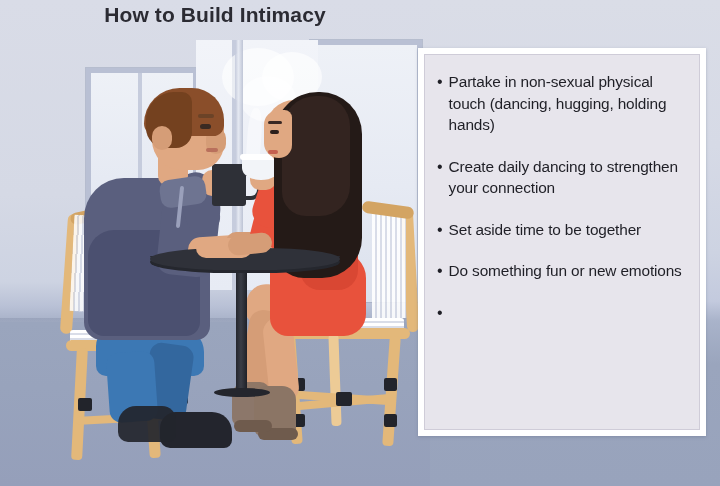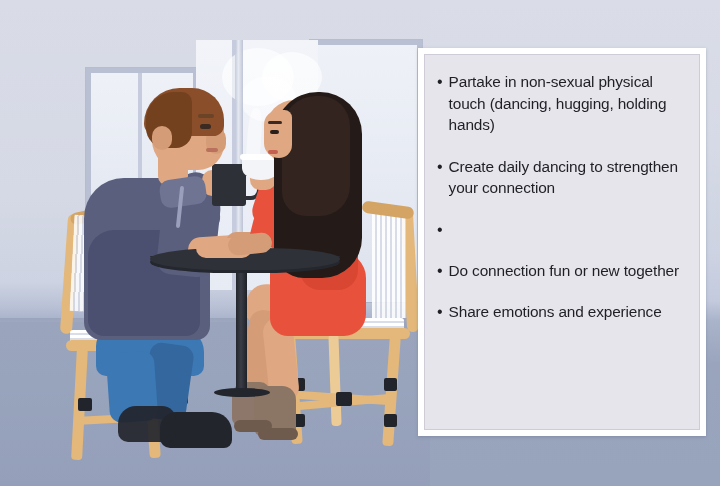--- a/index.html
+++ b/index.html
@@ -268,44 +268,45 @@
   </div>
 
   <div class="tablestem"></div>
   <div class="tablefoot"></div>
   <div class="tableedge"></div>
   <div class="tabletop"></div>
 
   <div class="sk" style="left:196px;top:238px;width:56px;height:20px;border-radius:10px;z-index:5;"></div>
   <div class="sk2" style="left:228px;top:234px;width:44px;height:20px;border-radius:10px;z-index:6;transform:rotate(-6deg);"></div>
 
+  <div class="title">How to Build Intimacy</div>
 
   <div class="panel">
     <div class="panel-inner">
 
       <div class="bullet">
         <span class="dot">•</span>
         <span class="btext">Partake in non-sexual physical touch (dancing, hugging, holding hands)</span>
       </div>
 
       <div class="bullet">
         <span class="dot">•</span>
         <span class="btext">Create daily dancing to strengthen your connection</span>
       </div>
 
       <div class="bullet">
         <span class="dot">•</span>
-      </div>
-
-      <div class="bullet">
-        <span class="dot">•</span>
-        <span class="btext">Do connection fun or new together</span>
-      </div>
-
-      <div class="bullet">
-        <span class="dot">•</span>
-        <span class="btext">Share emotions and experience</span>
+        <span class="btext">Set aside time to be together</span>
+      </div>
+
+      <div class="bullet">
+        <span class="dot">•</span>
+        <span class="btext">Do something fun or new emotions</span>
+      </div>
+
+      <div class="bullet">
+        <span class="dot">•</span>
       </div>
 
     </div>
   </div>
 
 </div>
 
 </body></html>

